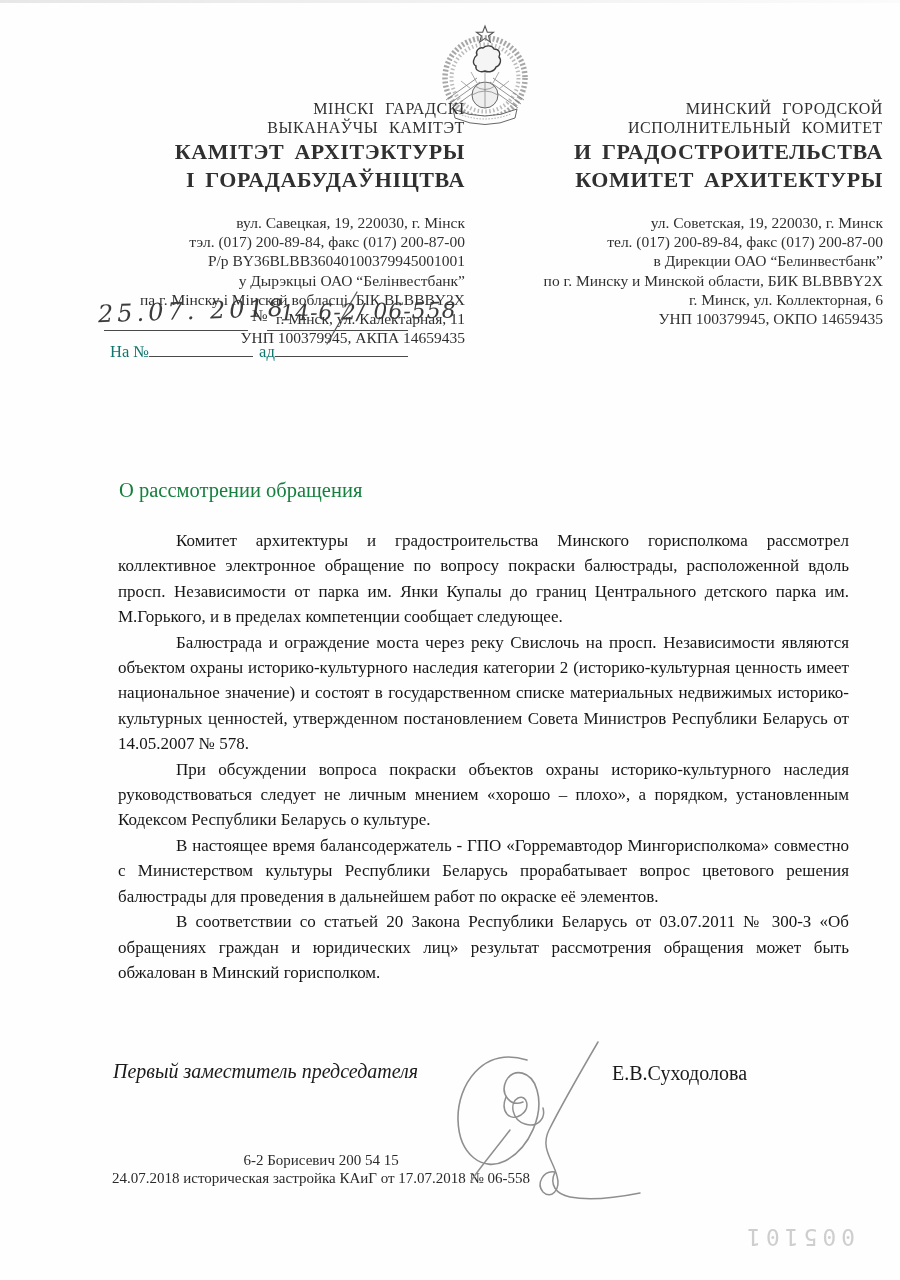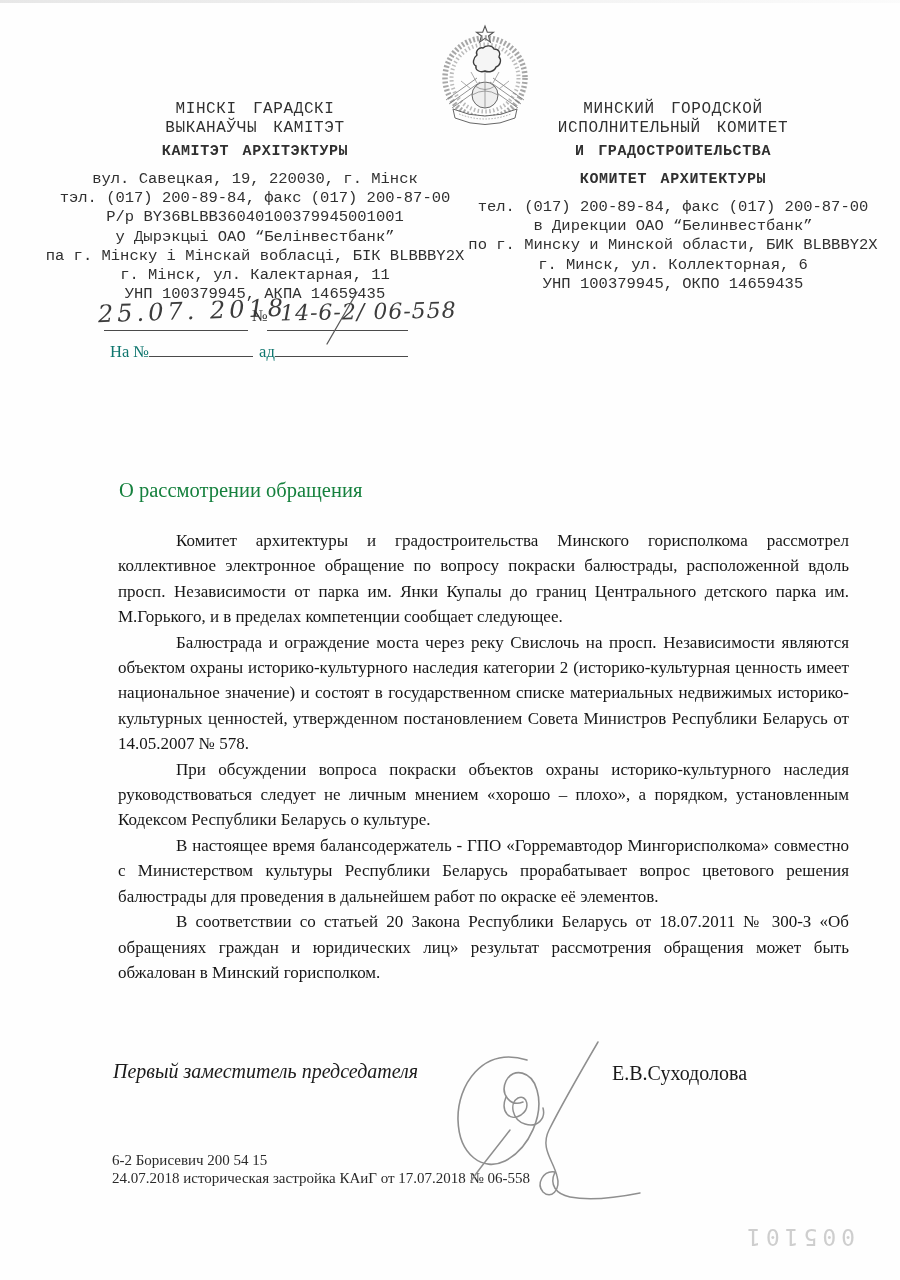--- a/index.html
+++ b/index.html
@@ -9,27 +9,27 @@
     background:#fefefe;
     font-family:"Liberation Serif", serif;
     color:#222;
     overflow:hidden;
   }
   .page::before{
     content:"";position:absolute;top:0;left:0;right:0;height:3px;
     background:linear-gradient(90deg, rgba(150,150,150,.22), rgba(210,210,210,.08));
     pointer-events:none;
   }
-  .hdr-col{position:absolute;text-align:center;color:#303030;font-family:Liberation Mono, monospace;}
+  .hdr-col{position:absolute;text-align:right;color:#303030;}
   .hdr-left{left:45px;top:100px;width:420px;}
   .hdr-right{left:463px;top:100px;width:420px;}
   .org-line{font-size:16px;line-height:18.5px;word-spacing:6px;letter-spacing:.6px;}
-  .committee{font-size:15px;font-weight:bold;line-height:26px;letter-spacing:.6px;word-spacing:4px;margin-top:2px;}
+  .committee{font-size:22px;font-weight:bold;line-height:26px;letter-spacing:.6px;word-spacing:4px;margin-top:2px;}
   .addr{font-size:15.5px;line-height:19.2px;}
-  .addr-block{margin-top:5px;}
+  .addr-block{margin-top:20px;}
   .emblem{position:absolute;left:438px;top:24px;}
   .hand{
     position:absolute;
     font-family:"DejaVu Serif", serif;
     font-style:italic;
     color:#3c3c3c;
   }
   .hand-date{left:98px;top:297px;font-size:24px;letter-spacing:4px;transform:rotate(-2deg);}
   .hand-num{left:280px;top:299px;font-size:22px;letter-spacing:1px;transform:rotate(-1deg);}
   .ref-no-sign{position:absolute;left:252px;top:306px;font-size:16.5px;color:#333;}
@@ -43,21 +43,21 @@
   .subject{position:absolute;left:119px;top:459px;font-size:20.5px;color:#15803d;margin-top:20px;}
   .body-text{
     position:absolute;left:118px;top:528px;width:731px;
     font-size:17px;line-height:25.4px;color:#161616;
     text-align:justify;
   }
   .body-text p{margin:0;text-indent:58px;}
   .sig-row{position:absolute;left:113px;top:1060px;width:736px;font-size:20px;color:#1a1a1a;}
   .sig-title{position:absolute;left:0;top:0;font-style:italic;}
   .sig-name{position:absolute;left:499px;top:2px;}
-  .footer{position:absolute;left:112px;top:1152px;font-size:15px;line-height:17.5px;color:#2a2a2a;}
+  .footer{position:absolute;left:112px;top:1152px;font-size:15px;line-height:17.5px;color:#2a2a2a;text-align:center;}
   .stamp{
     position:absolute;left:742px;top:1224px;
     font-family:"DejaVu Sans Mono", monospace;
     font-size:23px;letter-spacing:5px;color:#c3c3c3;
     transform:rotate(180deg);opacity:.8;
     filter:blur(.4px);
   }
   .overlay{position:absolute;left:0;top:0;pointer-events:none;}
 </style>
 </head>
@@ -84,37 +84,39 @@
         <path d="M15 85 Q 47 99 79 85 L 77 94 Q 47 107 17 94 Z" fill="#fdfdfd" stroke="#666" stroke-width="1"></path>
         <path d="M21 90 Q 47 100 73 90" stroke="#999" stroke-width="0.8" stroke-dasharray="1.5,1.5"></path>
       </g>
     </svg>
   </div>
 
   <div class="hdr-col hdr-left">
     <div class="org-line">МІНСКІ  ГАРАДСКІ</div>
     <div class="org-line">ВЫКАНАЎЧЫ  КАМІТЭТ</div>
     <div class="committee">КАМІТЭТ  АРХІТЭКТУРЫ</div>
+    <div class="committee">І  ГОРАДАБУДАЎНІЦТВА</div>
     <div class="addr-block">
       <div class="addr">вул. Савецкая, 19, 220030, г. Мінск</div>
       <div class="addr">тэл. (017) 200-89-84, факс (017) 200-87-00</div>
       <div class="addr">Р/р BY36BLBB36040100379945001001</div>
       <div class="addr">у Дырэкцыі ОАО “Белінвестбанк”</div>
       <div class="addr">па г. Мінску і Мінскай вобласці, БІК BLBBBY2X</div>
       <div class="addr">г. Мінск, ул. Калектарная, 11</div>
       <div class="addr">УНП 100379945, АКПА 14659435</div>
     </div>
   </div>
 
   <div class="hdr-col hdr-right">
     <div class="org-line">МИНСКИЙ  ГОРОДСКОЙ</div>
     <div class="org-line">ИСПОЛНИТЕЛЬНЫЙ  КОМИТЕТ</div>
     <div class="committee">И  ГРАДОСТРОИТЕЛЬСТВА</div>
     <div class="committee">КОМИТЕТ  АРХИТЕКТУРЫ</div>
     <div class="addr-block">
+      <div class="addr">ул. Советская, 19, 220030, г. Минск</div>
       <div class="addr">тел. (017) 200-89-84, факс (017) 200-87-00</div>
       <div class="addr">в Дирекции ОАО “Белинвестбанк”</div>
       <div class="addr">по г. Минску и Минской области, БИК BLBBBY2X</div>
       <div class="addr">г. Минск, ул. Коллекторная, 6</div>
       <div class="addr">УНП 100379945, ОКПО 14659435</div>
     </div>
   </div>
 
   <div class="hand hand-date">25.07. 2018</div>
   <div class="ref-no-sign">№</div>
@@ -126,21 +128,21 @@
     <span>На №</span><span class="blank blank-1"></span><span>ад</span><span class="blank blank-2"></span>
   </div>
 
   <div class="subject">О рассмотрении обращения</div>
 
   <div class="body-text">
     <p>Комитет архитектуры и градостроительства Минского горисполкома рассмотрел коллективное электронное обращение по вопросу покраски балюстрады, расположенной вдоль просп. Независимости от парка им. Янки Купалы до границ Центрального детского парка им. М.Горького, и в пределах компетенции сообщает следующее.</p>
     <p>Балюстрада и ограждение моста через реку Свислочь на просп. Независимости являются объектом охраны историко-культурного наследия категории 2 (историко-культурная ценность имеет национальное значение) и состоят в государственном списке материальных недвижимых историко-культурных ценностей, утвержденном постановлением Совета Министров Республики Беларусь от 14.05.2007  № 578.</p>
     <p>При обсуждении вопроса покраски объектов охраны историко-культурного наследия руководствоваться следует не личным мнением «хорошо – плохо», а порядком, установленным Кодексом Республики Беларусь о культуре.</p>
     <p>В настоящее время балансодержатель - ГПО «Горремавтодор Мингорисполкома» совместно с  Министерством культуры Республики Беларусь прорабатывает вопрос цветового решения балюстрады для проведения в дальнейшем работ по окраске её элементов.</p>
-    <p>В соответствии со статьей 20 Закона Республики Беларусь от 18.07.2011 № 300-З «Об обращениях граждан и юридических лиц» результат рассмотрения обращения может быть обжалован в Минский горисполком.</p>
+    <p>В соответствии со статьей 20 Закона Республики Беларусь от 03.07.2011 № 300-З «Об обращениях граждан и юридических лиц» результат рассмотрения обращения может быть обжалован в Минский горисполком.</p>
   </div>
 
   <div class="sig-row">
     <span class="sig-title">Первый заместитель председателя</span>
     <span class="sig-name">Е.В.Суходолова</span>
   </div>
 
   <div class="footer">
     <div>6-2 Борисевич 200 54 15</div>
     <div>24.07.2018 историческая застройка КАиГ  от 17.07.2018 № 06-558</div>

